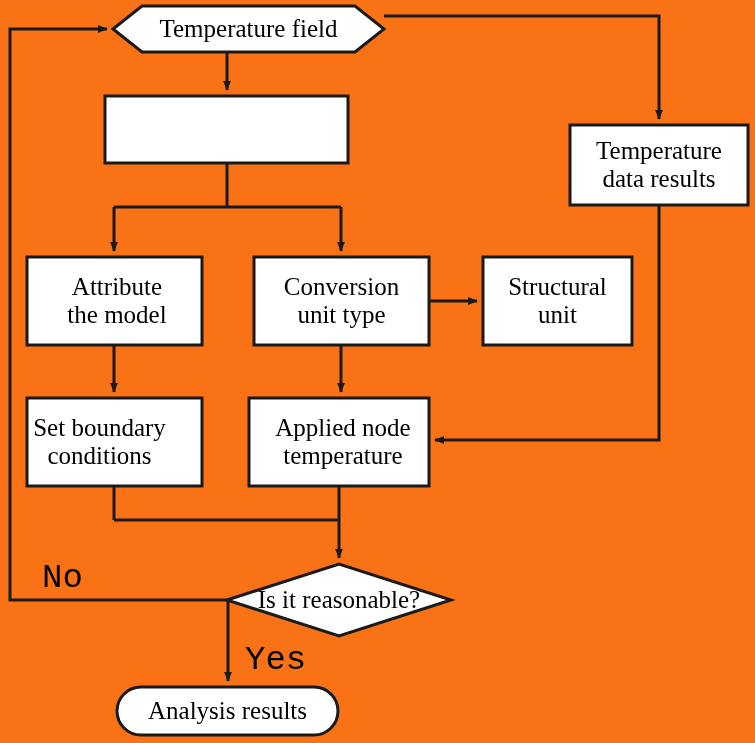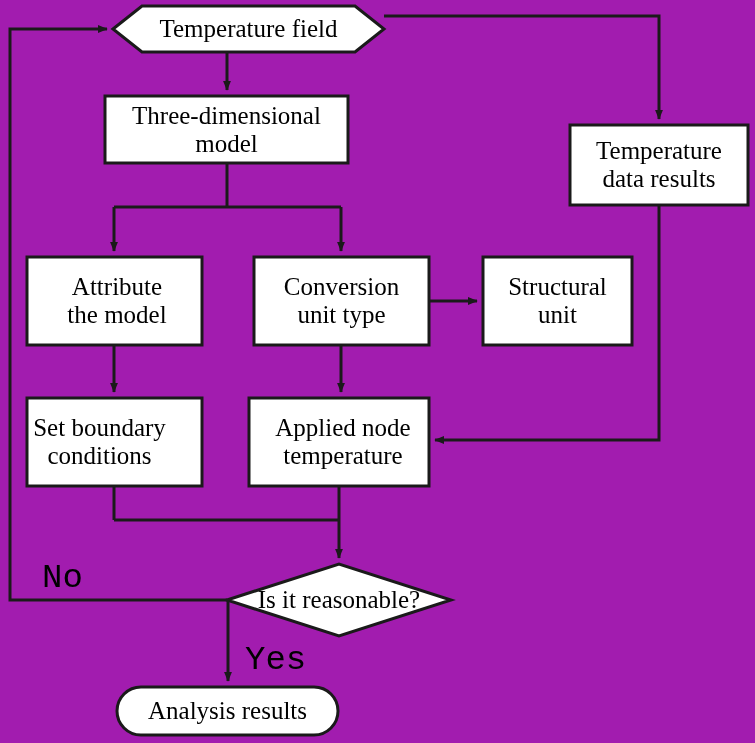--- a/index.html
+++ b/index.html
@@ -7,21 +7,21 @@
     padding: 0;
     background: #ffffff;
   }
   body {
     font-family: "Liberation Serif", serif;
   }
   #stage {
     position: relative;
     width: 755px;
     height: 743px;
-    background: #a21caf;
+    background: #f97316;
     overflow: hidden;
   }
   #flow-svg {
     position: absolute;
     left: 0;
     top: 0;
     width: 755px;
     height: 743px;
   }
   .node-label {
@@ -102,22 +102,20 @@
       <path d="M114,486 L114,520 M339,486 L339,520 M114,520 L339,520 M339,520 L339,558" marker-end="url(#arrow)"></path>
 
       <path d="M228,600 L228,681" marker-end="url(#arrow)"></path>
 
       <path d="M227,600 L10,600 L10,29 L107,29" marker-end="url(#arrow)"></path>
     </g>
   </svg>
 
   <div class="node-label" style="left:113px; top:6px; width:271px; height:46px;">Temperature field</div>
 
-  <div class="node-label" style="left:105px; top:96px; width:243px; height:67px;">Three-dimensional
-model</div>
 
   <div class="node-label" style="left:570px; top:125px; width:178px; height:80px;">Temperature
 data results</div>
 
   <div class="node-label" style="left:27px; top:257px; width:180px; height:88px;">Attribute
 the model</div>
 
   <div class="node-label" style="left:254px; top:257px; width:175px; height:88px;">Conversion
 unit type</div>
 

